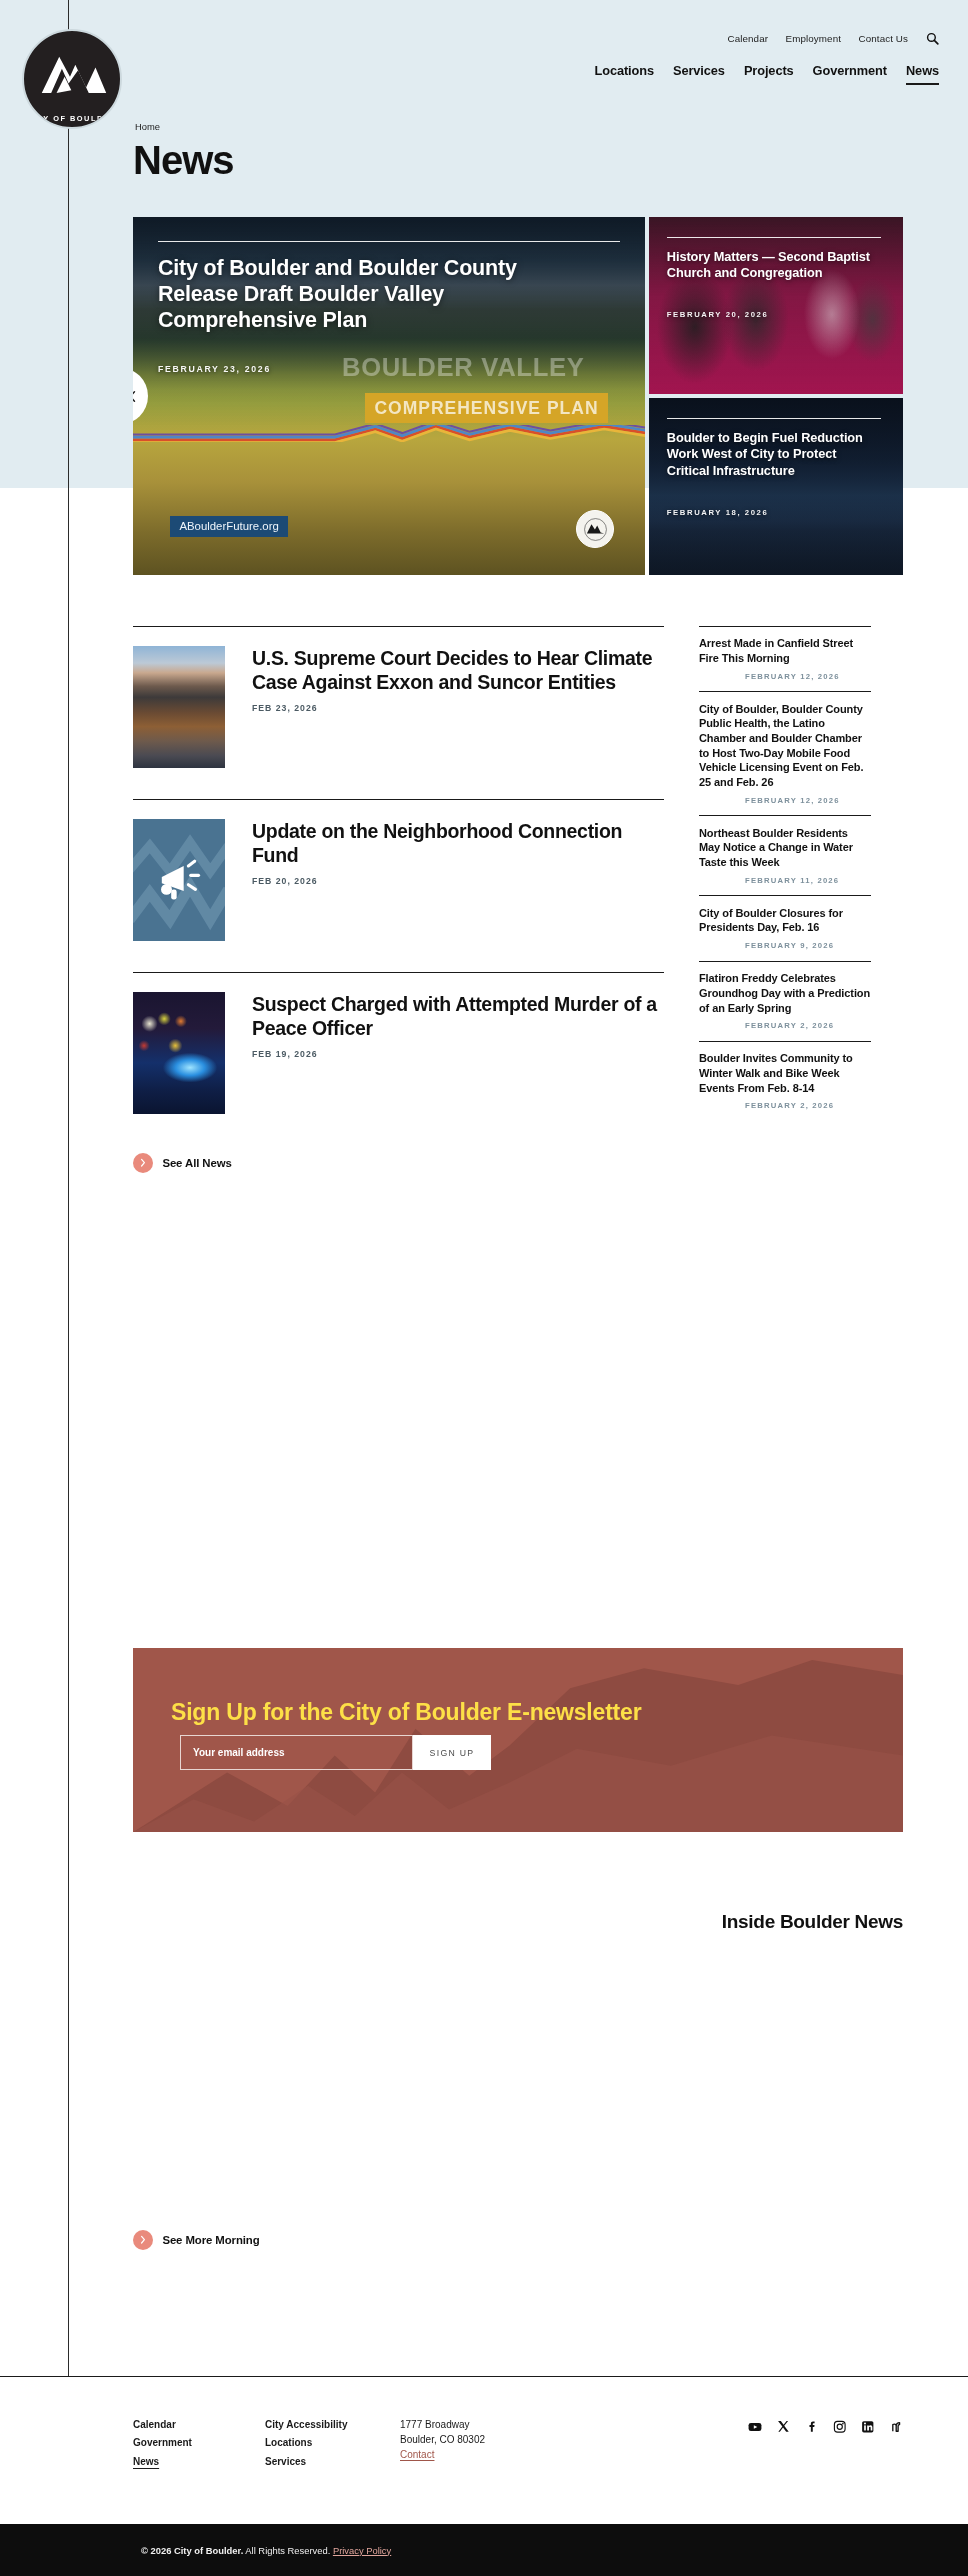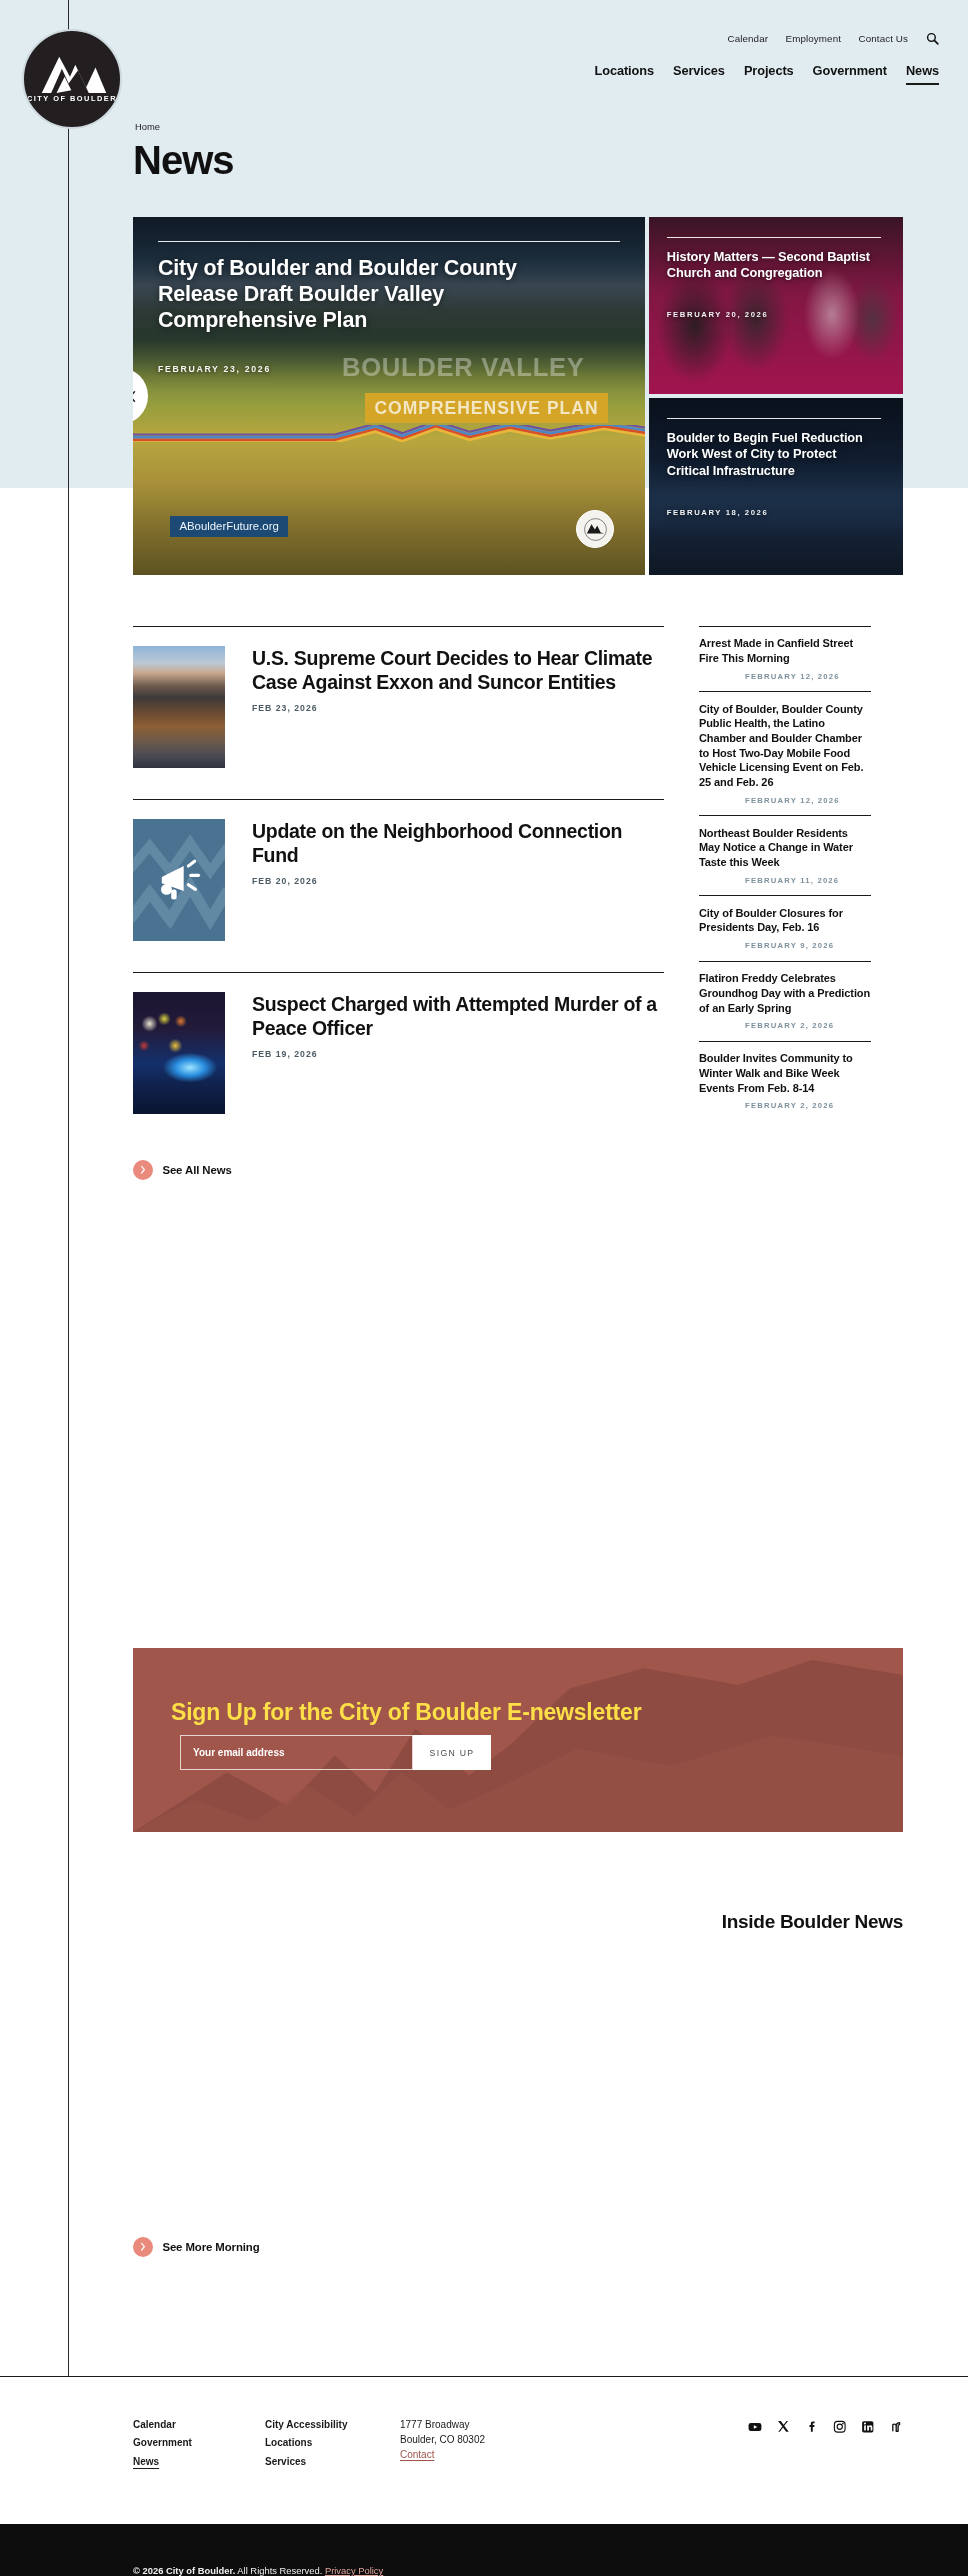--- a/index.html
+++ b/index.html
@@ -29,21 +29,21 @@
     width: 100px; height: 100px; border-radius: 50%;
     background: #231f20;
     border: 2px solid #cdd9de;
     overflow: hidden;
     z-index: 20;
   }
   .logo .mtn {
     position: absolute; left: 15px; top: 19px; width: 70px; height: 47px;
   }
   .logo .ring-text {
-    position: absolute; left: 0; bottom: 24px; width: 100%;
+    position: absolute; left: 0; bottom: 4px; width: 100%;
     text-align: center; color: #fff;
     font-size: 7.4px; letter-spacing: 1.5px; font-weight: 600;
   }
 
   .utility-nav {
     position: absolute; right: 30px; top: 32px;
     display: flex; align-items: center; gap: 17.5px;
     z-index: 20;
   }
   .utility-nav a {
@@ -236,21 +236,21 @@
     font-size: 19.5px; line-height: 1.2; font-weight: 800;
     letter-spacing: -0.3px; color: #111;
   }
   .article .date {
     margin-top: 9.4px; font-size: 8.7px; letter-spacing: 1px;
     font-weight: 600; color: #4b5a63;
   }
 
   .pill-link {
     display: inline-flex; align-items: center; gap: 9.4px;
-    margin-top: 15px; text-decoration: none;
+    margin-top: 8px; text-decoration: none;
   }
   .pill-link .circ {
     width: 20px; height: 20px; border-radius: 50%; background: #e98a7c;
     display: flex; align-items: center; justify-content: center;
   }
   .pill-link .txt {
     font-size: 11.4px; font-weight: 800; color: #111; letter-spacing: -0.1px;
   }
 
   
@@ -320,21 +320,21 @@
   .fcol a.contact { color: #a0564a; text-decoration: underline; font-weight: 400; text-underline-offset: 2px; }
   .socials {
     margin-left: auto; display: flex; align-items: flex-start; gap: 15px;
     padding-top: 1.3px;
   }
   .socials a { display: inline-flex; color: #111; }
 
   .copybar {
     position: absolute; left: 0; top: 2524px; width: 969px; height: 52px;
     background: #0d0d0d;
-    display: flex; align-items: flex-end;
+    display: flex; align-items: center; padding-left: 8px;
   }
   .copybar .inner { margin-left: 133px; font-size: 9.4px; color: #f0f0f0; }
   .copybar b { font-weight: 800; }
   .copybar a { color: #e0a59c; text-decoration: underline; }
 </style>
 </head>
 <body>
 
 <div class="left-rule"></div>
 

